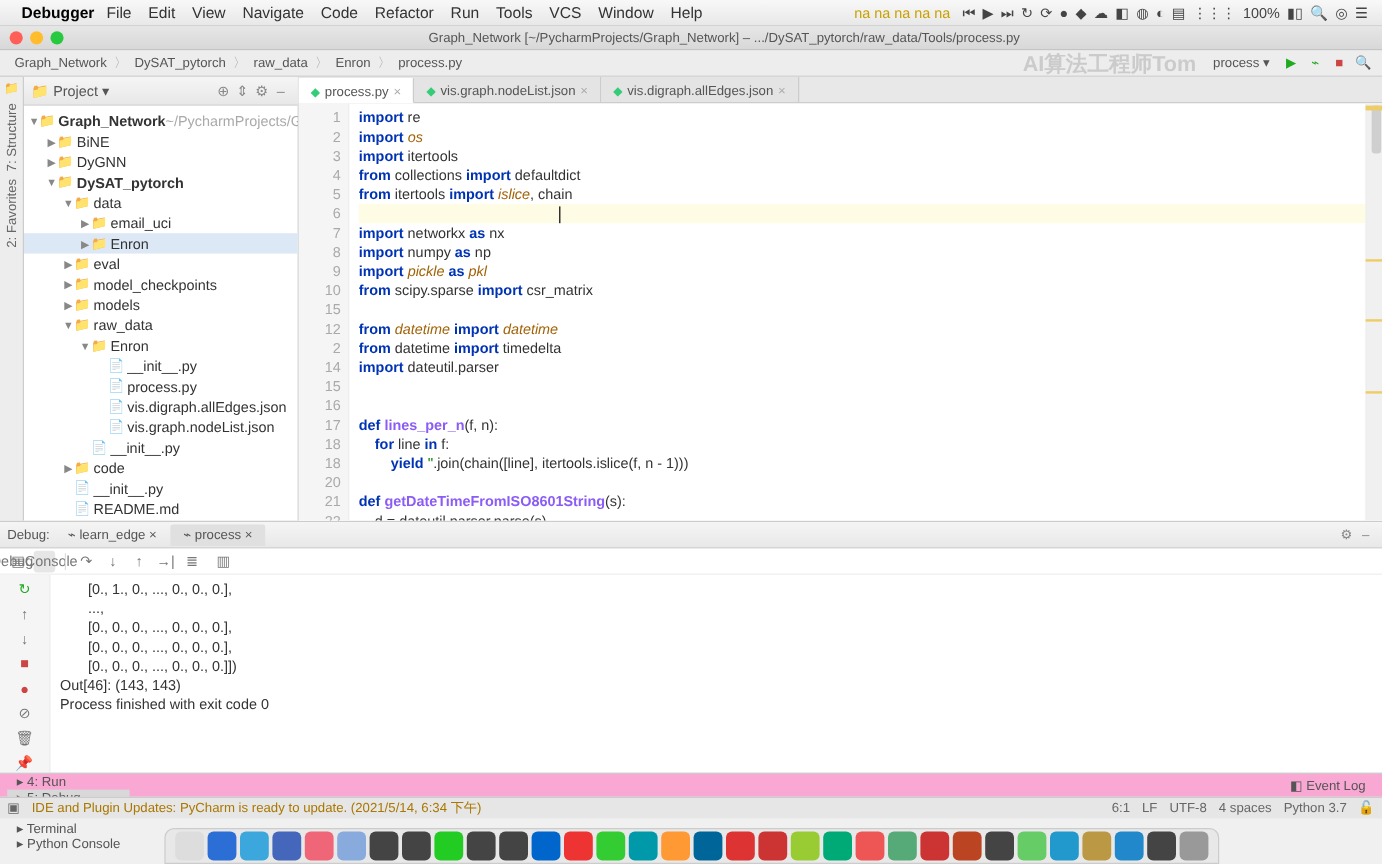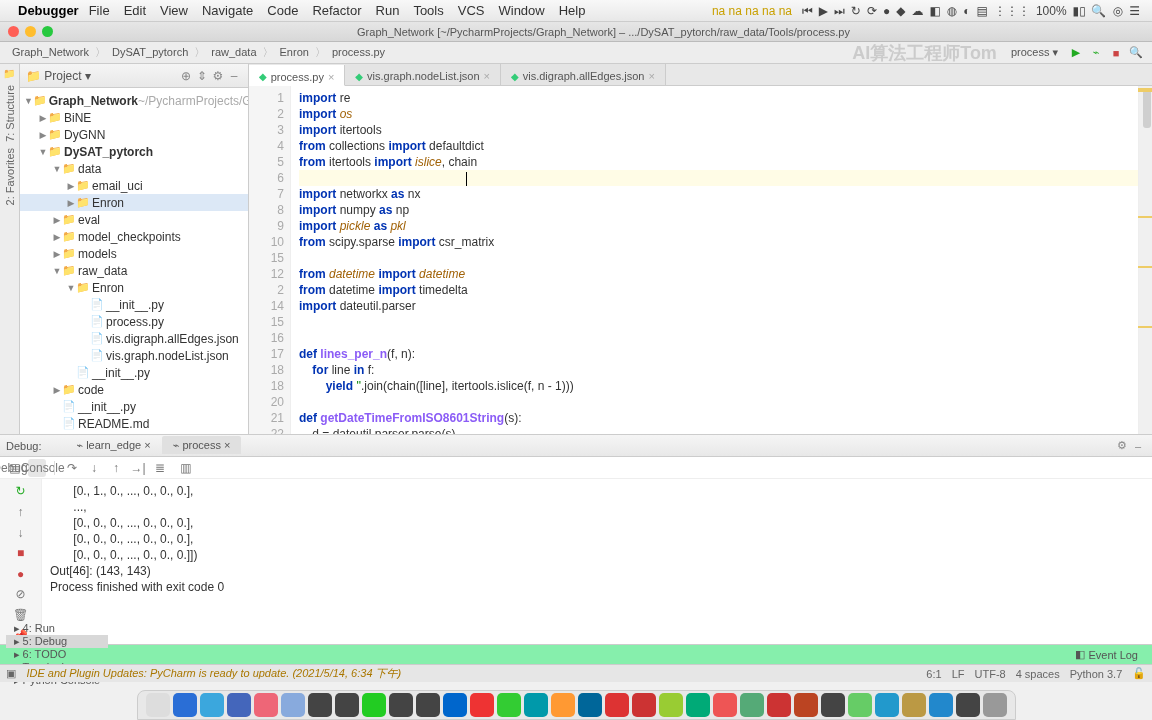--- a/index.html
+++ b/index.html
@@ -81,44 +81,44 @@
 .fn { color:#8b5cf6;font-weight:bold; }
 .st { color:#008000; }
 .cursor-mark { display:inline-block; width:1px; height:14px; background:#000; vertical-align:middle; }
 .code-scrollbar { width:14px; background:#f0f0f0; border-left:1px solid #eee; position:relative; }
 .code-scrollbar .thumb { position:absolute; right:1px; width:8px; background:#cfcfcf; border-radius:3px; }
 .code-scrollbar .mark { position:absolute; right:0; width:14px; height:2px; }
 
 
 .debug-panel { height:210px; border-top:1px solid #ccc; background:#fff; display:flex; flex-direction:column; }
 .debug-tabs { height:22px; background:linear-gradient(#f5f5f5,#e8e8e8); display:flex; align-items:center; padding:0 6px; font-size:11px; color:#555; border-bottom:1px solid #ccc; }
-.debug-tabs .lbl { margin-right:24px; }
+.debug-tabs .lbl { margin-right:4px; }
 .debug-tabs .dtab { padding:2px 10px; border:1px solid transparent; border-radius:2px 2px 0 0; }
 .debug-tabs .dtab.active { background:#e0e0e0; }
 .debug-tabs .spacer{flex:1;}
 .debug-tabs .dicon{width:16px;text-align:center;color:#888;}
 .debug-toolbar { height:22px; display:flex; align-items:center; gap:4px; padding:0 6px; border-bottom:1px solid #eee; }
 .debug-toolbar .tbtn { width:18px; height:18px; display:flex; align-items:center; justify-content:center; color:#777; font-size:12px; }
 .debug-toolbar .sep { width:1px; height:14px; background:#ddd; margin:0 4px; }
 .debug-body { flex:1; display:flex; overflow:hidden; }
 .debug-left { width:42px; background:#f5f5f5; border-right:1px solid #eee; display:flex; flex-direction:column; align-items:center; padding-top:4px; gap:4px; }
 .debug-left .ctl { width:20px; height:18px; display:flex; align-items:center; justify-content:center; color:#777; }
 .console { flex:1; padding:4px 8px; font-family:Menlo,Consolas,monospace; font-size:12px; line-height:16px; color:#333; overflow:auto; }
 .console div { white-space: pre; }
 
 
-.bottom-tools { height:20px; background:#86efac; border-top:1px solid #ccc; display:flex; align-items:center; font-size:11px; color:#555; padding:0 6px; }
+.bottom-tools { height:20px; background:#f9a8d4; border-top:1px solid #ccc; display:flex; font-size:11px; color:#555; padding:0 6px; }
 .bottom-tools .btool { padding:0 8px; display:flex; align-items:center; gap:3px; }
 .bottom-tools .btool.active { background:#d8d8d8; }
 .bottom-tools .spacer{flex:1;}
 
 
 .statusbar { height:18px; background:#e6e6e6; border-top:1px solid #ccc; display:flex; align-items:center; font-size:11px; color:#666; padding:0 6px; gap:10px; }
 .statusbar .spacer{flex:1;}
-.statusbar .warn{color:#aa7700;font-style:italic;}
+.statusbar .warn{color:#aa7700;}
 
 
 .dock { position:absolute; bottom:0; left:0; right:0; height:38px; display:flex; justify-content:center; align-items:flex-end; background:transparent; }
 .dock-inner { display:flex; gap:3px; padding:2px 8px; background:rgba(230,230,230,0.85); border-radius:8px 8px 0 0; border:1px solid #ccc; }
 .dock-item { width:24px; height:24px; border-radius:5px; display:flex; align-items:center; justify-content:center; font-size:13px; color:#fff; }
 </style>
 </head>
 <body>
 
 <div class="mac-menubar">

